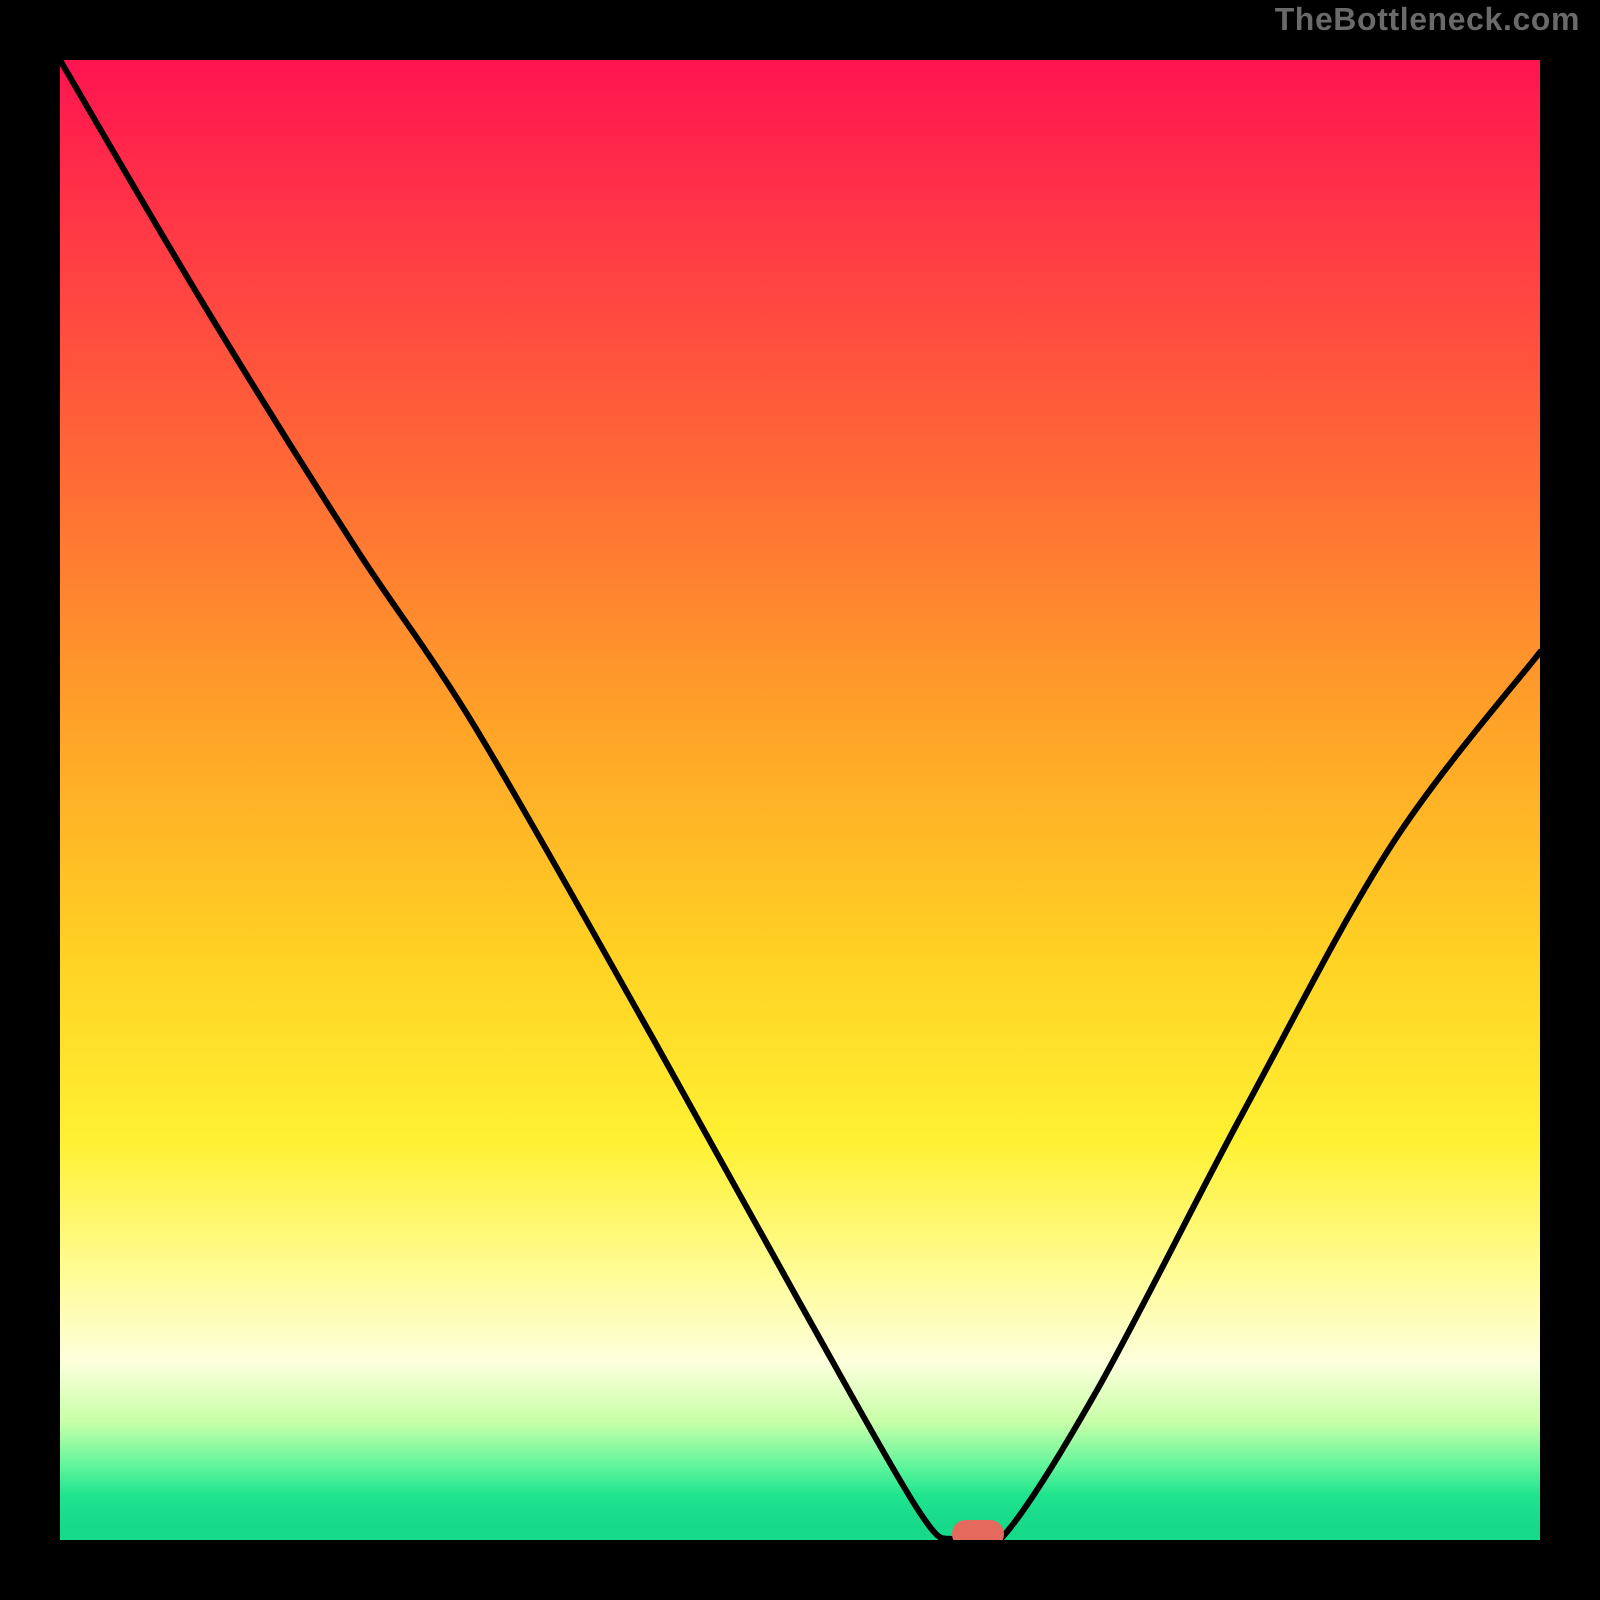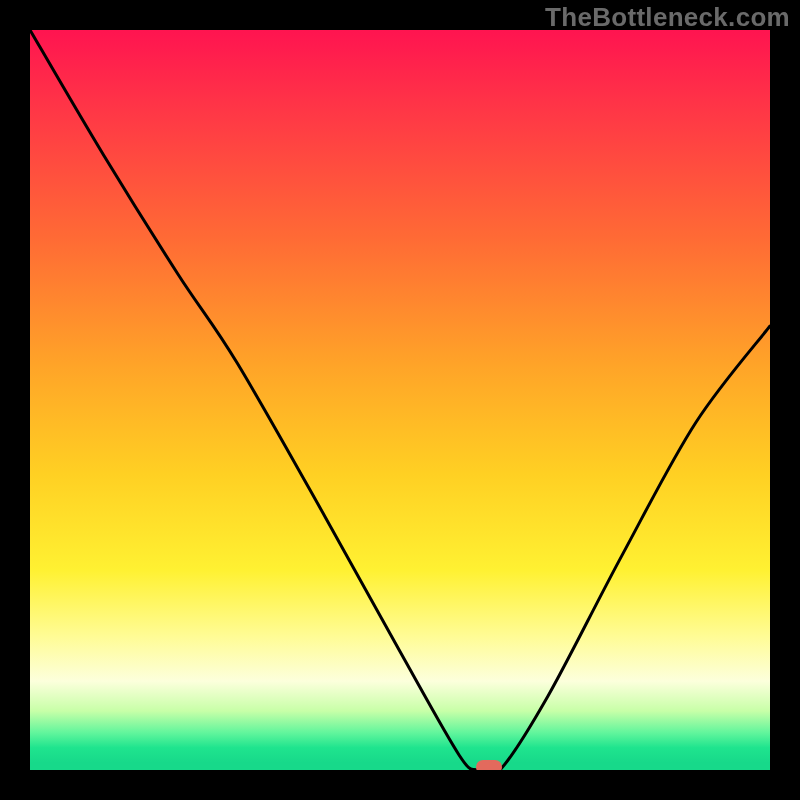--- a/index.html
+++ b/index.html
@@ -15,21 +15,21 @@
     width: 800px;
     height: 800px;
     background: #000;
   }
   .watermark {
     position: absolute;
     top: 2px;
     right: 10px;
     color: #6a6a6a;
     font-family: Arial, Helvetica, sans-serif;
-    font-size: 26px;
+    font-size: 16px;
     font-weight: 600;
     letter-spacing: 0.3px;
     z-index: 5;
   }
   .plot {
     position: absolute;
     left: 30px;
     top: 30px;
     width: 740px;
     height: 740px;

